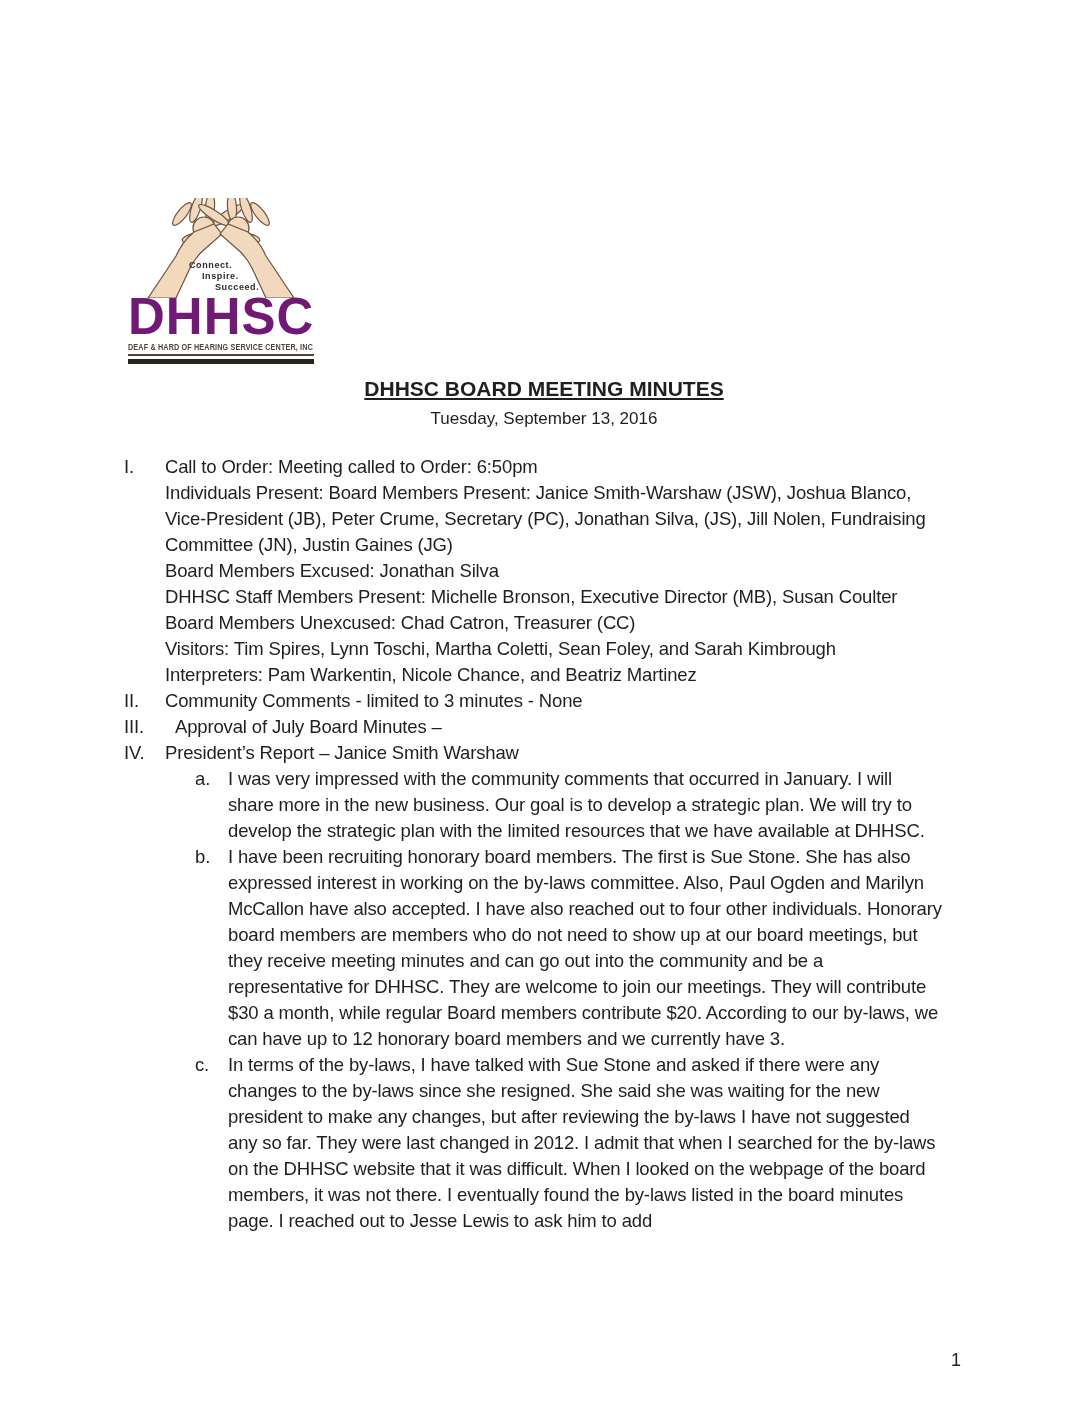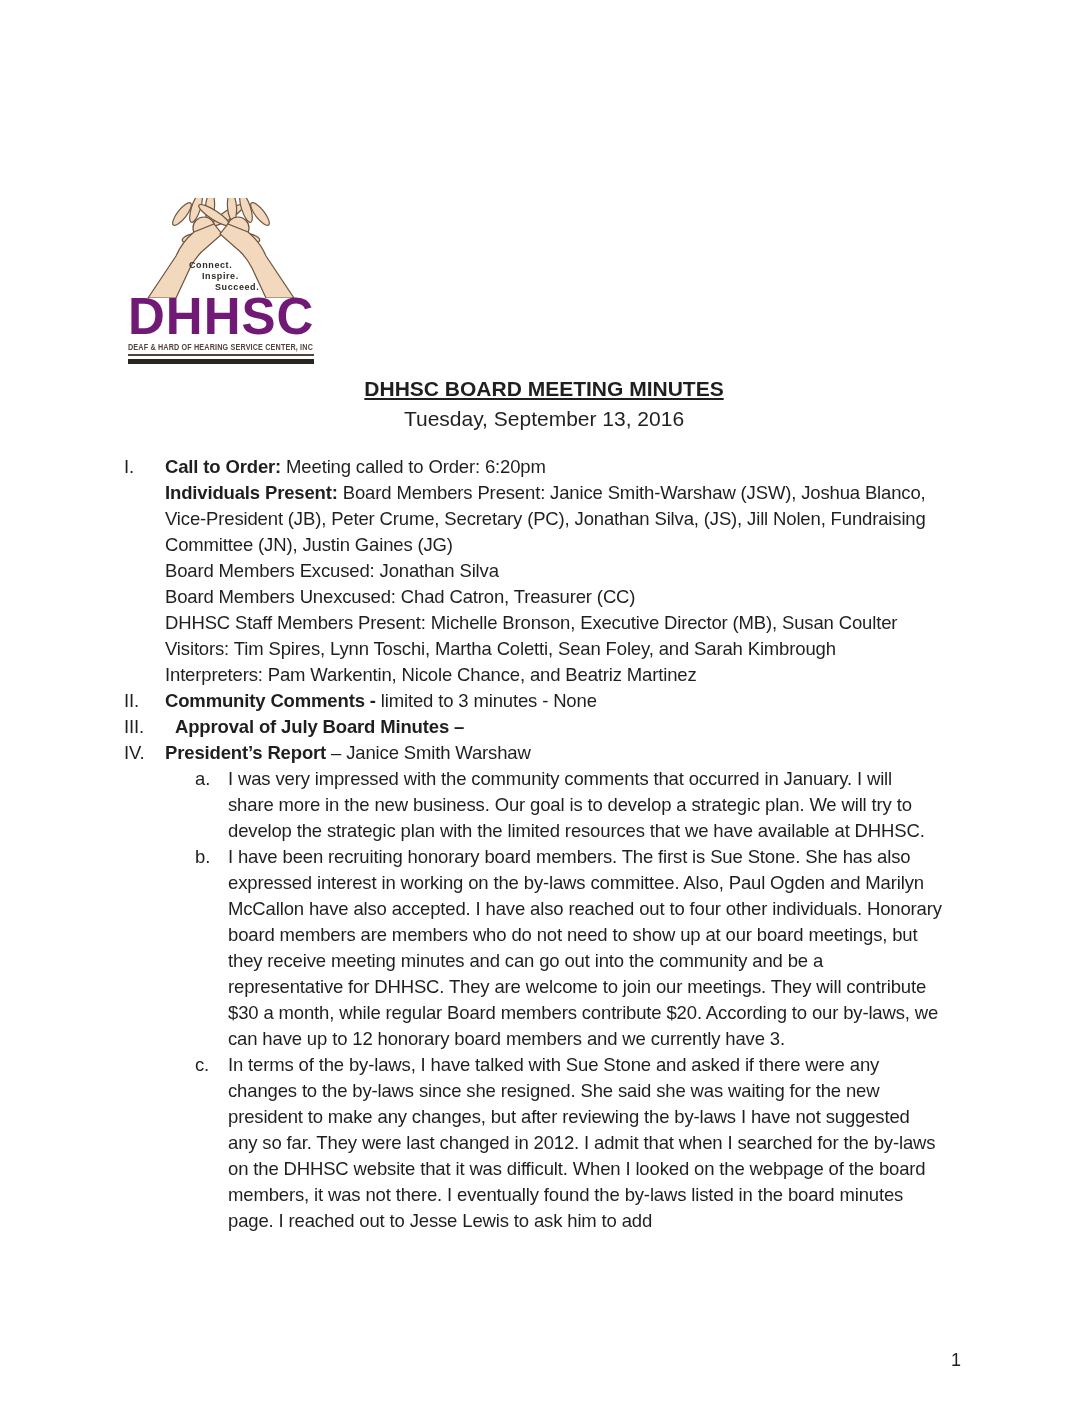--- a/index.html
+++ b/index.html
@@ -24,31 +24,31 @@
     font-size:9px;font-weight:bold;color:#55423a;
     white-space:nowrap;letter-spacing:.2px;
     transform:scaleX(.80);transform-origin:left center;
     margin-top:3px;
   }
   .logo-line{height:2px;background:#55423a;margin-top:2px;width:186px;}
   .logo-bar{height:5px;background:#2a241f;margin-top:3px;width:186px;}
   
   .header{padding-top:342px;text-align:center;}
   .title{font-size:21px;font-weight:bold;text-decoration:underline;line-height:29px;}
-  .date{font-size:21px;line-height:27px;margin-top:2px;}
+  .date{font-size:17px;line-height:27px;margin-top:2px;}
   
   .outline{
     margin:22px 0 0 124px;width:832px;
     font-size:18.5px;line-height:26px;letter-spacing:-0.15px;
   }
   .item{display:flex;align-items:flex-start;}
   .num{flex:none;width:41px;}
   .content{flex:1;min-width:0;}
   .content p{margin:0;}
-  .b{font-weight:bold;text-align:center;}
+  .b{font-weight:normal;text-align:center;}
   .u{}
   .indent-sm{padding-left:10px;}
   
   .sub{display:flex;align-items:flex-start;}
   .sub .letter{flex:none;width:33px;margin-left:30px;}
   .sub .text{flex:1;min-width:0;padding-right:14px;}
   
   .page-number{position:absolute;top:1318px;right:127px;font-size:18px;}
 </style>
 </head>
@@ -93,25 +93,25 @@
   <div class="header">
     <div class="title">DHHSC BOARD MEETING MINUTES</div>
     <div class="date">Tuesday, September 13, 2016</div>
   </div>
 
   <div class="outline">
 
     <div class="item">
       <div class="num">I.</div>
       <div class="content">
-        <p><span class="b">Call to Order:</span><span> Meeting called to Order: 6:20pm</span></p>
+        <p><span class="b">Call to Order:</span><span> Meeting called to Order: 6:50pm</span></p>
         <p><span class="b">Individuals Present:</span><span> Board Members Present: Janice Smith-Warshaw (JSW), Joshua Blanco, Vice-President (JB), Peter Crume, Secretary (PC), Jonathan Silva, (JS), Jill Nolen, Fundraising Committee (JN), Justin Gaines (JG)</span></p>
         <p><span class="u">Board Members Excused</span><span>: Jonathan Silva</span></p>
+        <p><span class="u">DHHSC Staff Members Present:</span><span> Michelle Bronson, Executive Director (MB), Susan Coulter</span></p>
         <p><span class="u">Board Members Unexcused</span><span>: Chad Catron, Treasurer (CC)</span></p>
-        <p><span class="u">DHHSC Staff Members Present:</span><span> Michelle Bronson, Executive Director (MB), Susan Coulter</span></p>
         <p><span class="u">Visitors:</span><span> Tim Spires, Lynn Toschi, Martha Coletti, Sean Foley, and Sarah Kimbrough</span></p>
         <p><span class="u">Interpreters:</span><span> Pam Warkentin, Nicole Chance, and Beatriz Martinez</span></p>
       </div>
     </div>
 
     <div class="item">
       <div class="num">II.</div>
       <div class="content">
         <p><span class="b">Community Comments -</span><span> limited to 3 minutes - None</span></p>
       </div>

